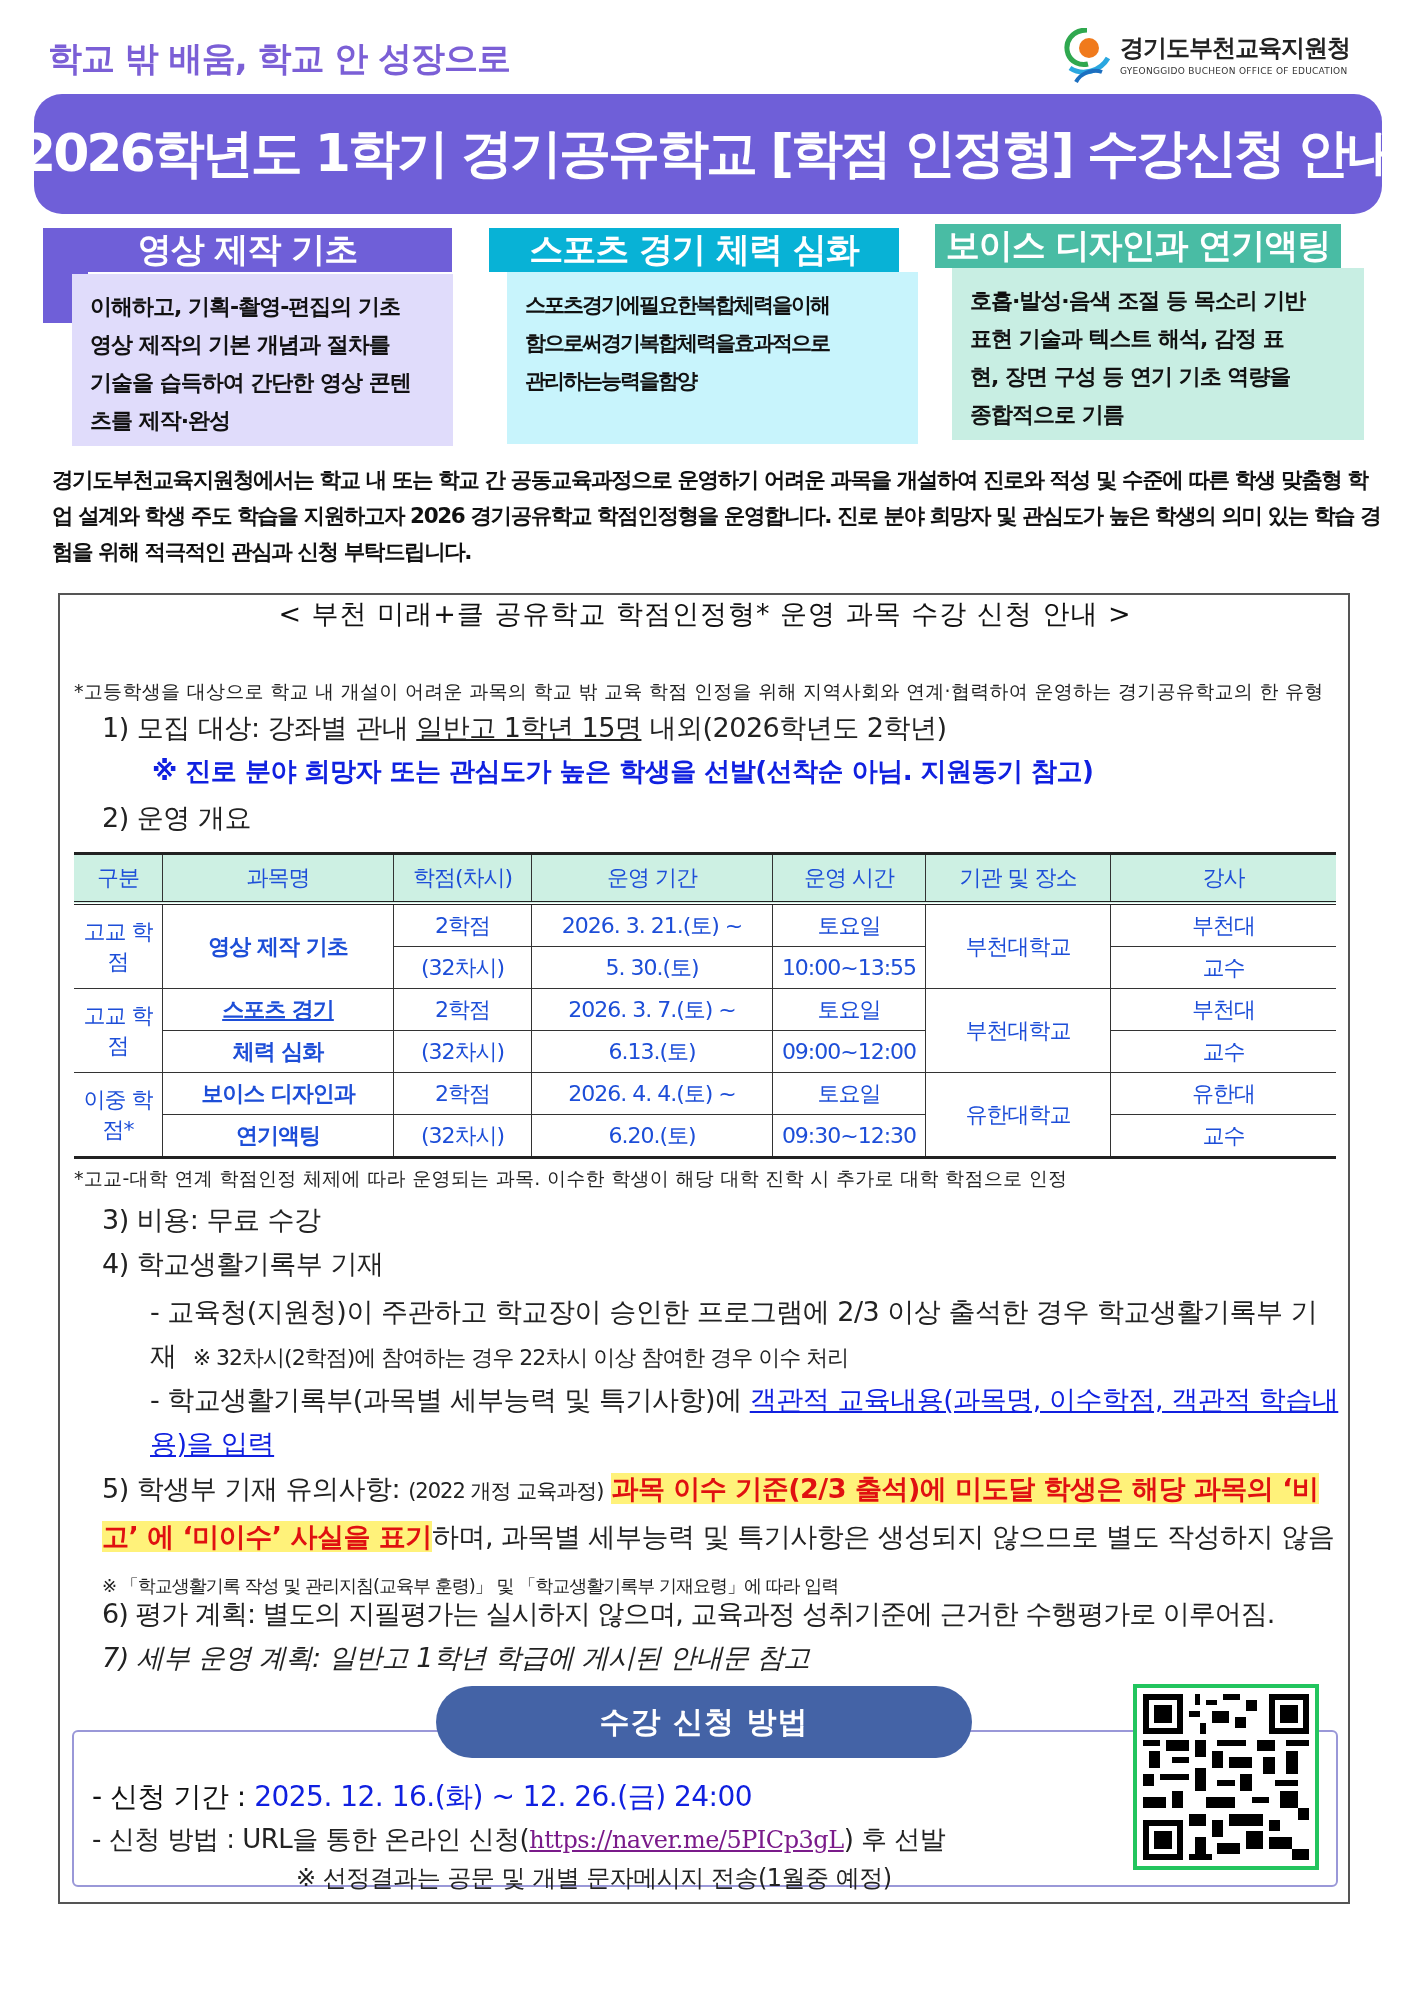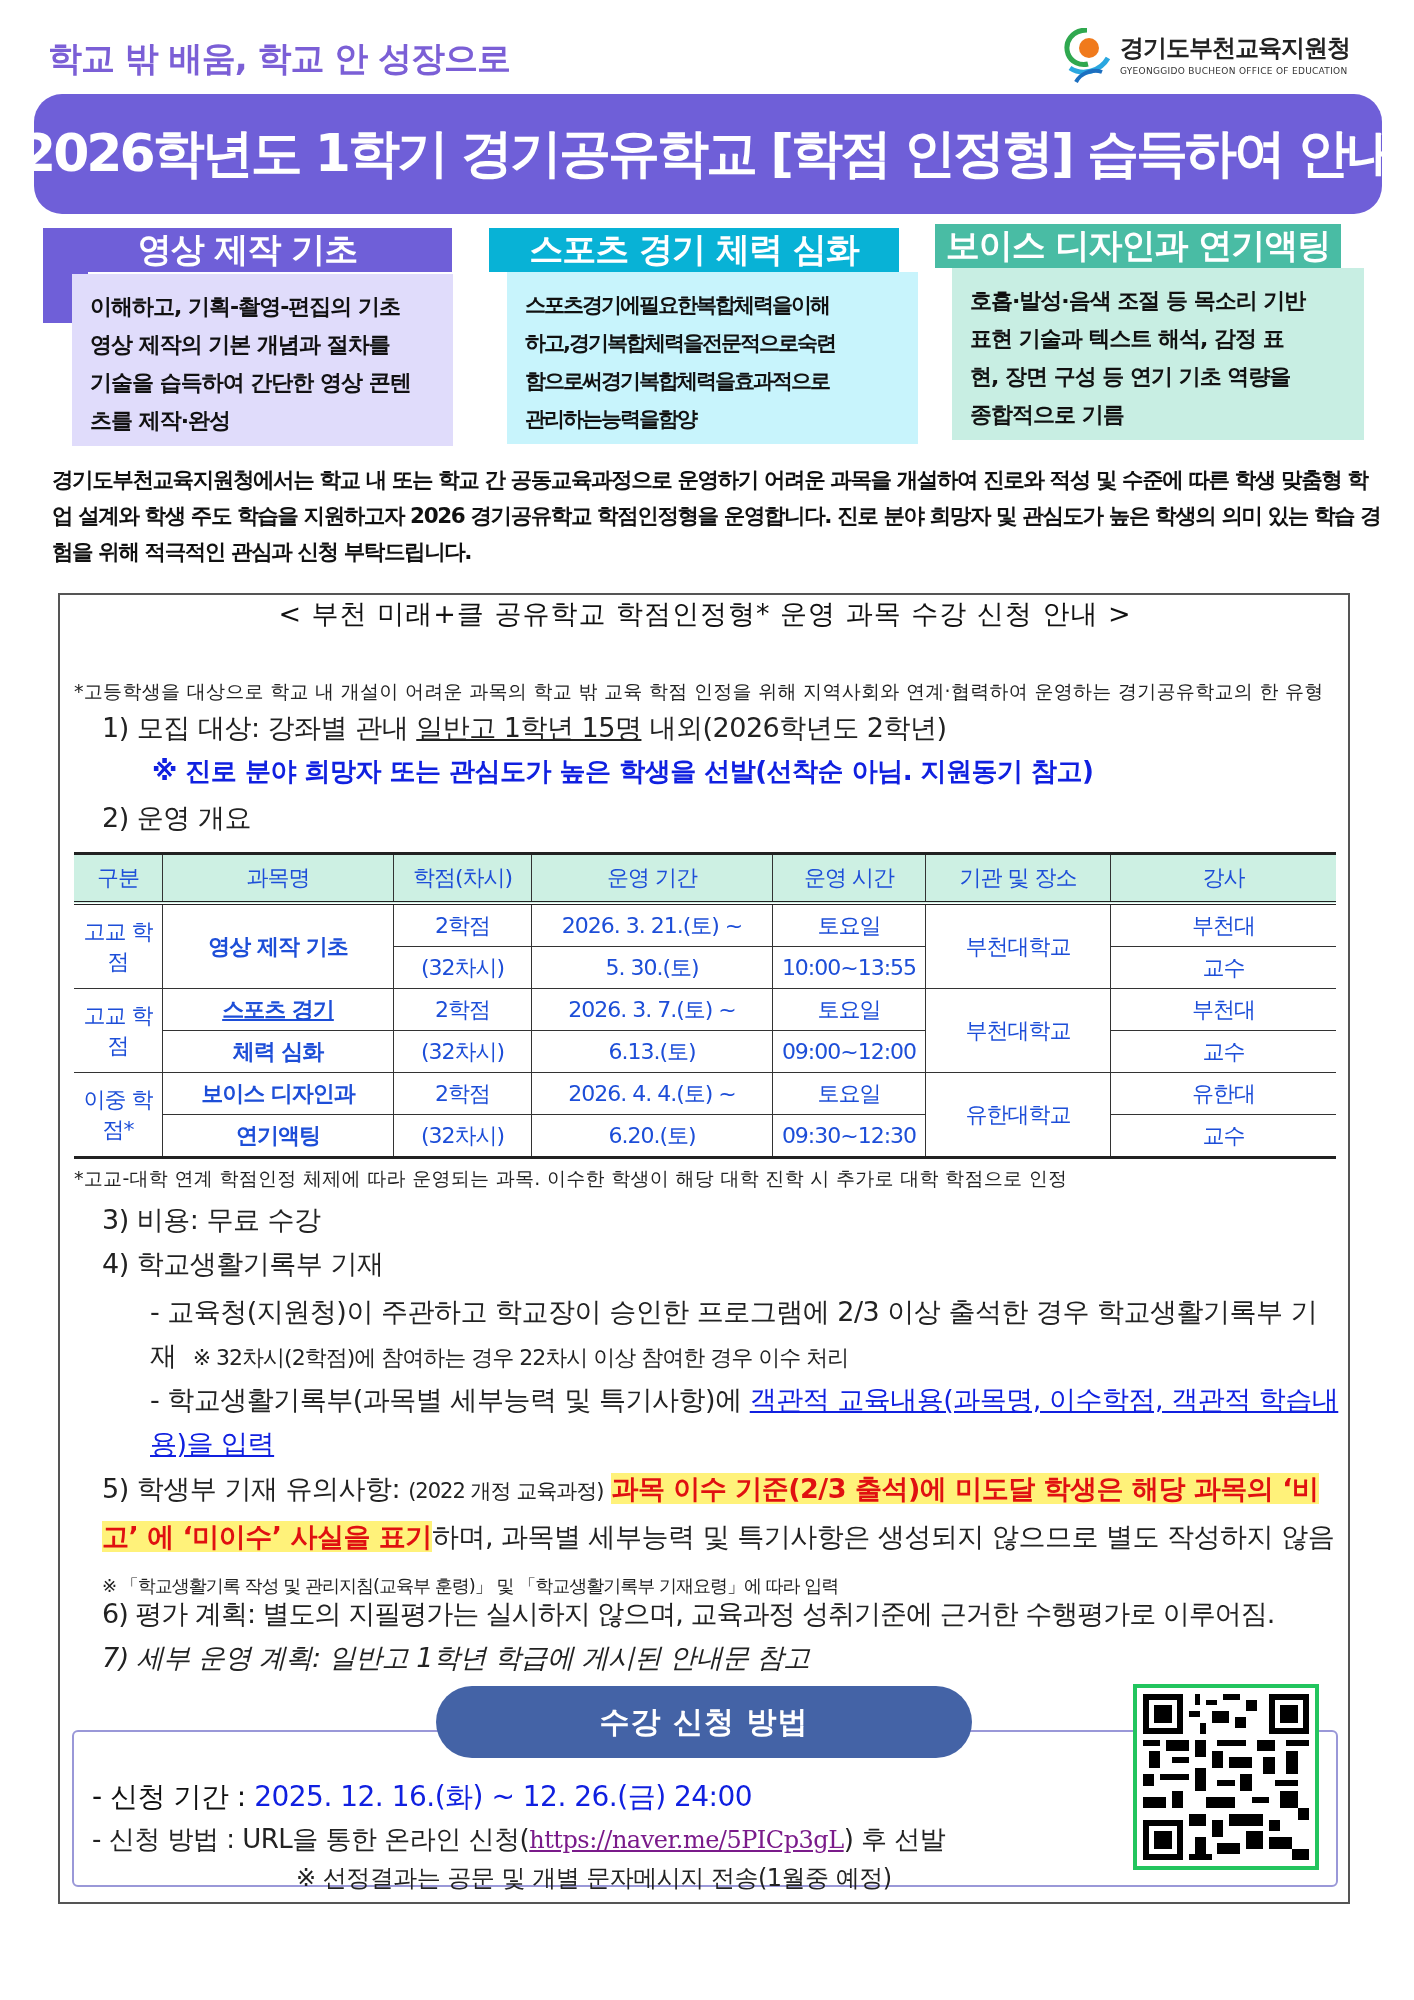--- a/index.html
+++ b/index.html
@@ -82,38 +82,37 @@
   <svg class="logo-mark" viewBox="0 0 50 56">
     <path d="M25 2 C10 2 2 14 6 26 C9 34 18 38 26 36" stroke="#2fa84f" stroke-width="5" fill="none"></path>
     <circle cx="27" cy="20" r="10" fill="#f07a1c"></circle>
     <path d="M8 40 C20 48 38 44 46 30" stroke="#2aa7e0" stroke-width="5" fill="none"></path>
     <path d="M14 54 C18 46 30 40 40 44" stroke="#1c6fc0" stroke-width="4" fill="none"></path>
   </svg>
   <div class="logo-kr">경기도부천교육지원청</div>
   <div class="logo-en">GYEONGGIDO BUCHEON OFFICE OF EDUCATION</div>
 </div>
 <div class="abs banner">
-  <div class="banner-text">2026학년도 1학기 경기공유학교 [학점 인정형] 습득하여 안내</div>
+  <div class="banner-text">2026학년도 1학기 경기공유학교 [학점 인정형] 수강신청 안내</div>
 </div>
 
 <div class="abs c1-accent"></div>
 <div class="abs card-head c1-head">영상 제작 기초</div>
 <div class="abs card-body c1-body">
   <div>이해하고, 기획-촬영-편집의 기초</div>
   <div>영상 제작의 기본 개념과 절차를</div>
   <div>기술을 습득하여 간단한 영상 콘텐</div>
   <div>츠를 제작·완성</div>
 </div>
 
 <div class="abs card-head c2-head">
     <span>스포츠 경기 체력 심화</span>
   </div>
 <div class="abs card-body c2-body">
   <div>스포츠경기에필요한복합체력을이해</div>
-  <div>하고,경기복합체력을전문적으로숙련</div>
   <div>함으로써경기복합체력을효과적으로</div>
   <div>관리하는능력을함양</div>
 </div>
 
 <div class="abs card-head c3-head">보이스 디자인과 연기액팅</div>
 <div class="abs card-body c3-body">
   <div>호흡·발성·음색 조절 등 목소리 기반</div>
   <div>표현 기술과 텍스트 해석, 감정 표</div>
   <div>현, 장면 구성 등 연기 기초 역량을</div>
   <div>종합적으로 기름</div>

